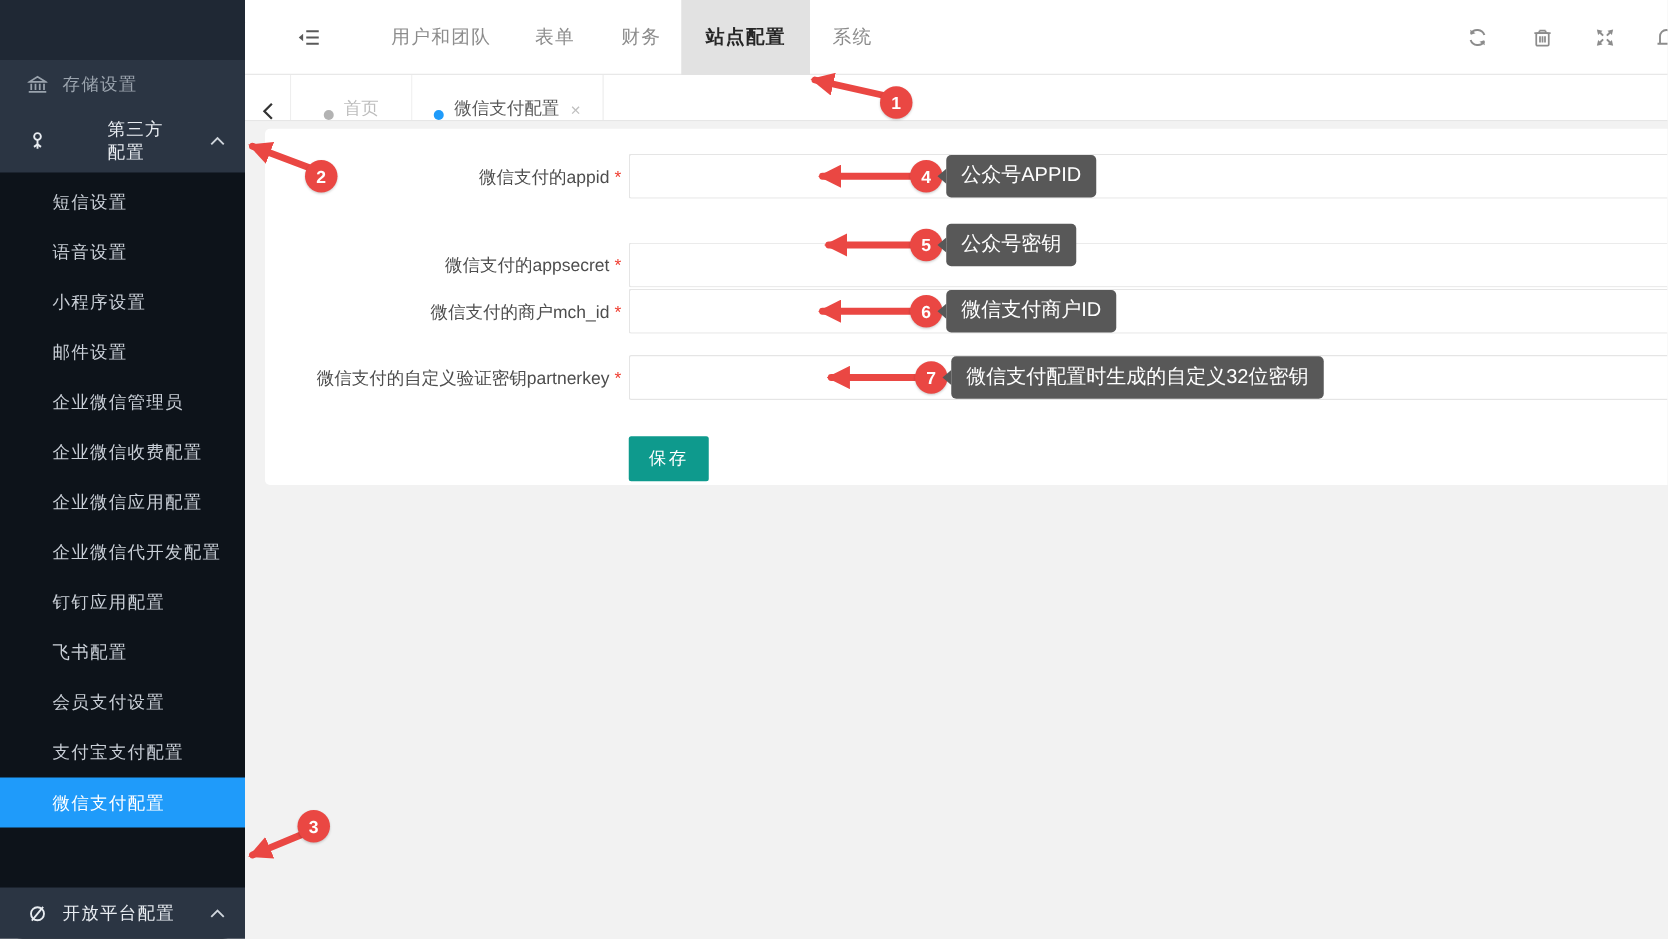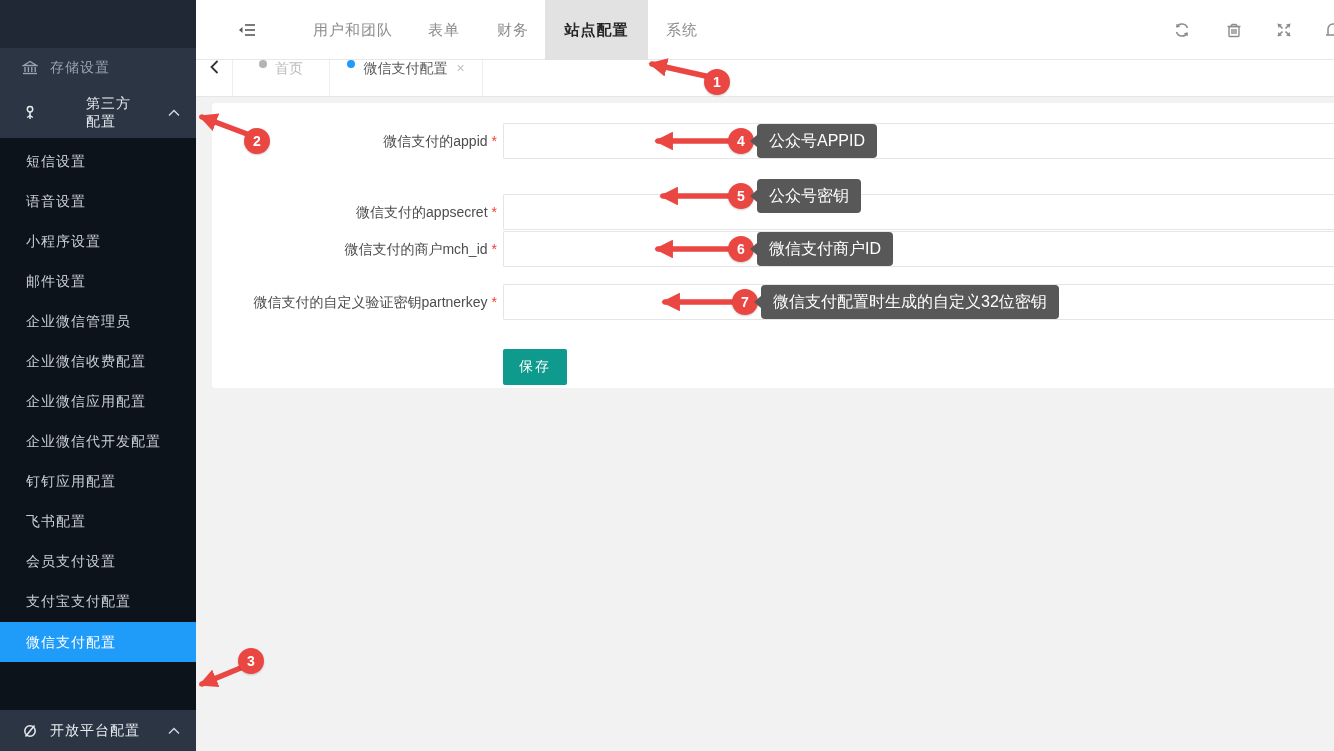--- a/index.html
+++ b/index.html
@@ -10,32 +10,32 @@
   #sidebar { position:absolute; left:0; top:0; width:196px; height:751px; background:#0d131a; z-index:5;border-radius:18px; }
   .sb-topdark { position:absolute; left:0; top:0; width:196px; height:48px; background:#1f2834; }
   .sb-header { position:absolute; left:0; width:196px; background:#2b3543; display:flex; align-items:center; cursor:pointer; }
   .sb-header .sb-ico { width:16px; height:16px; margin-left:22px; margin-right:12px; flex:0 0 auto; }
   .sb-header .sb-lbl { font-size:14px; letter-spacing:1px; }
   .sb-header .sb-chev { margin-left:auto; margin-right:16px; width:12px; height:8px; }
   #sb-storage { top:48px; height:40px; color:#9aa3ad; }
   #sb-third   { top:88px; height:50px; color:#e8ecf1;gap:36px; }
   #sb-open    { top:710px; height:41px; color:#e8ecf1; }
   .sb-menu { position:absolute; left:0; top:141px; width:196px; }
-  .sb-item { height:40px; line-height:40px; padding-left:26px; font-size:14px; color:#c9cfd7; letter-spacing:1px; cursor:pointer; }
+  .sb-item { height:40px; line-height:40px; padding-left:42px; font-size:14px; color:#c9cfd7; letter-spacing:1px; cursor:pointer; }
   .sb-item.active { background:#1f9bfa; color:#ffffff; margin-top:1px; height:40px; }
 
   
   #topbar { position:absolute; left:196px; top:0; width:1138px; height:60px; background:#ffffff; border-bottom:1px solid #e8e8e8; z-index:4; }
   .nav-item { position:absolute; top:0; height:60px; line-height:60px; font-size:15px; color:#8c8c8c; cursor:pointer; letter-spacing:1px; }
   .nav-item.active { background:#e2e2e2; text-align:center; color:#262626; font-weight:bold; }
   .tool-ico { position:absolute; top:21px; width:18px; height:18px; cursor:pointer; }
 
   
   #tabbar { position:absolute; left:196px; top:60px; width:1138px; height:37px; background:#ffffff; border-bottom:1px solid #e6e6e6; z-index:4; }
-  .tb-cell { position:absolute; top:0; height:36px; border-right:1px solid #eeeeee; display:flex; align-items:flex-start; justify-content:center; cursor:pointer; background:#fff; }
+  .tb-cell { position:absolute; top:0; height:36px; border-right:1px solid #eeeeee; display:flex; align-items:flex-end; justify-content:center; cursor:pointer; background:#fff; }
   .tb-dot { width:8px; height:8px; border-radius:50%; margin-right:8px; }
   .tb-lbl { font-size:14px; }
   .tb-close { margin-left:9px; font-size:14px; color:#c0c0c0; }
 
   
   #content { position:absolute; left:196px; top:97px; width:1138px; height:654px; background:#f2f2f2; }
   #card { position:absolute; left:16px; top:6px; width:1122px; height:285px; background:#ffffff; border-radius:4px 0 0 4px; }
   .f-row { position:absolute; left:0; width:1122px; height:35px; }
   .f-label { position:absolute; left:0; top:0; width:285px; height:36px; line-height:36px; text-align:right; font-size:14px; color:#4d4d4d; }
   .f-req { color:#f04134; margin-left:4px; font-size:14px; }

